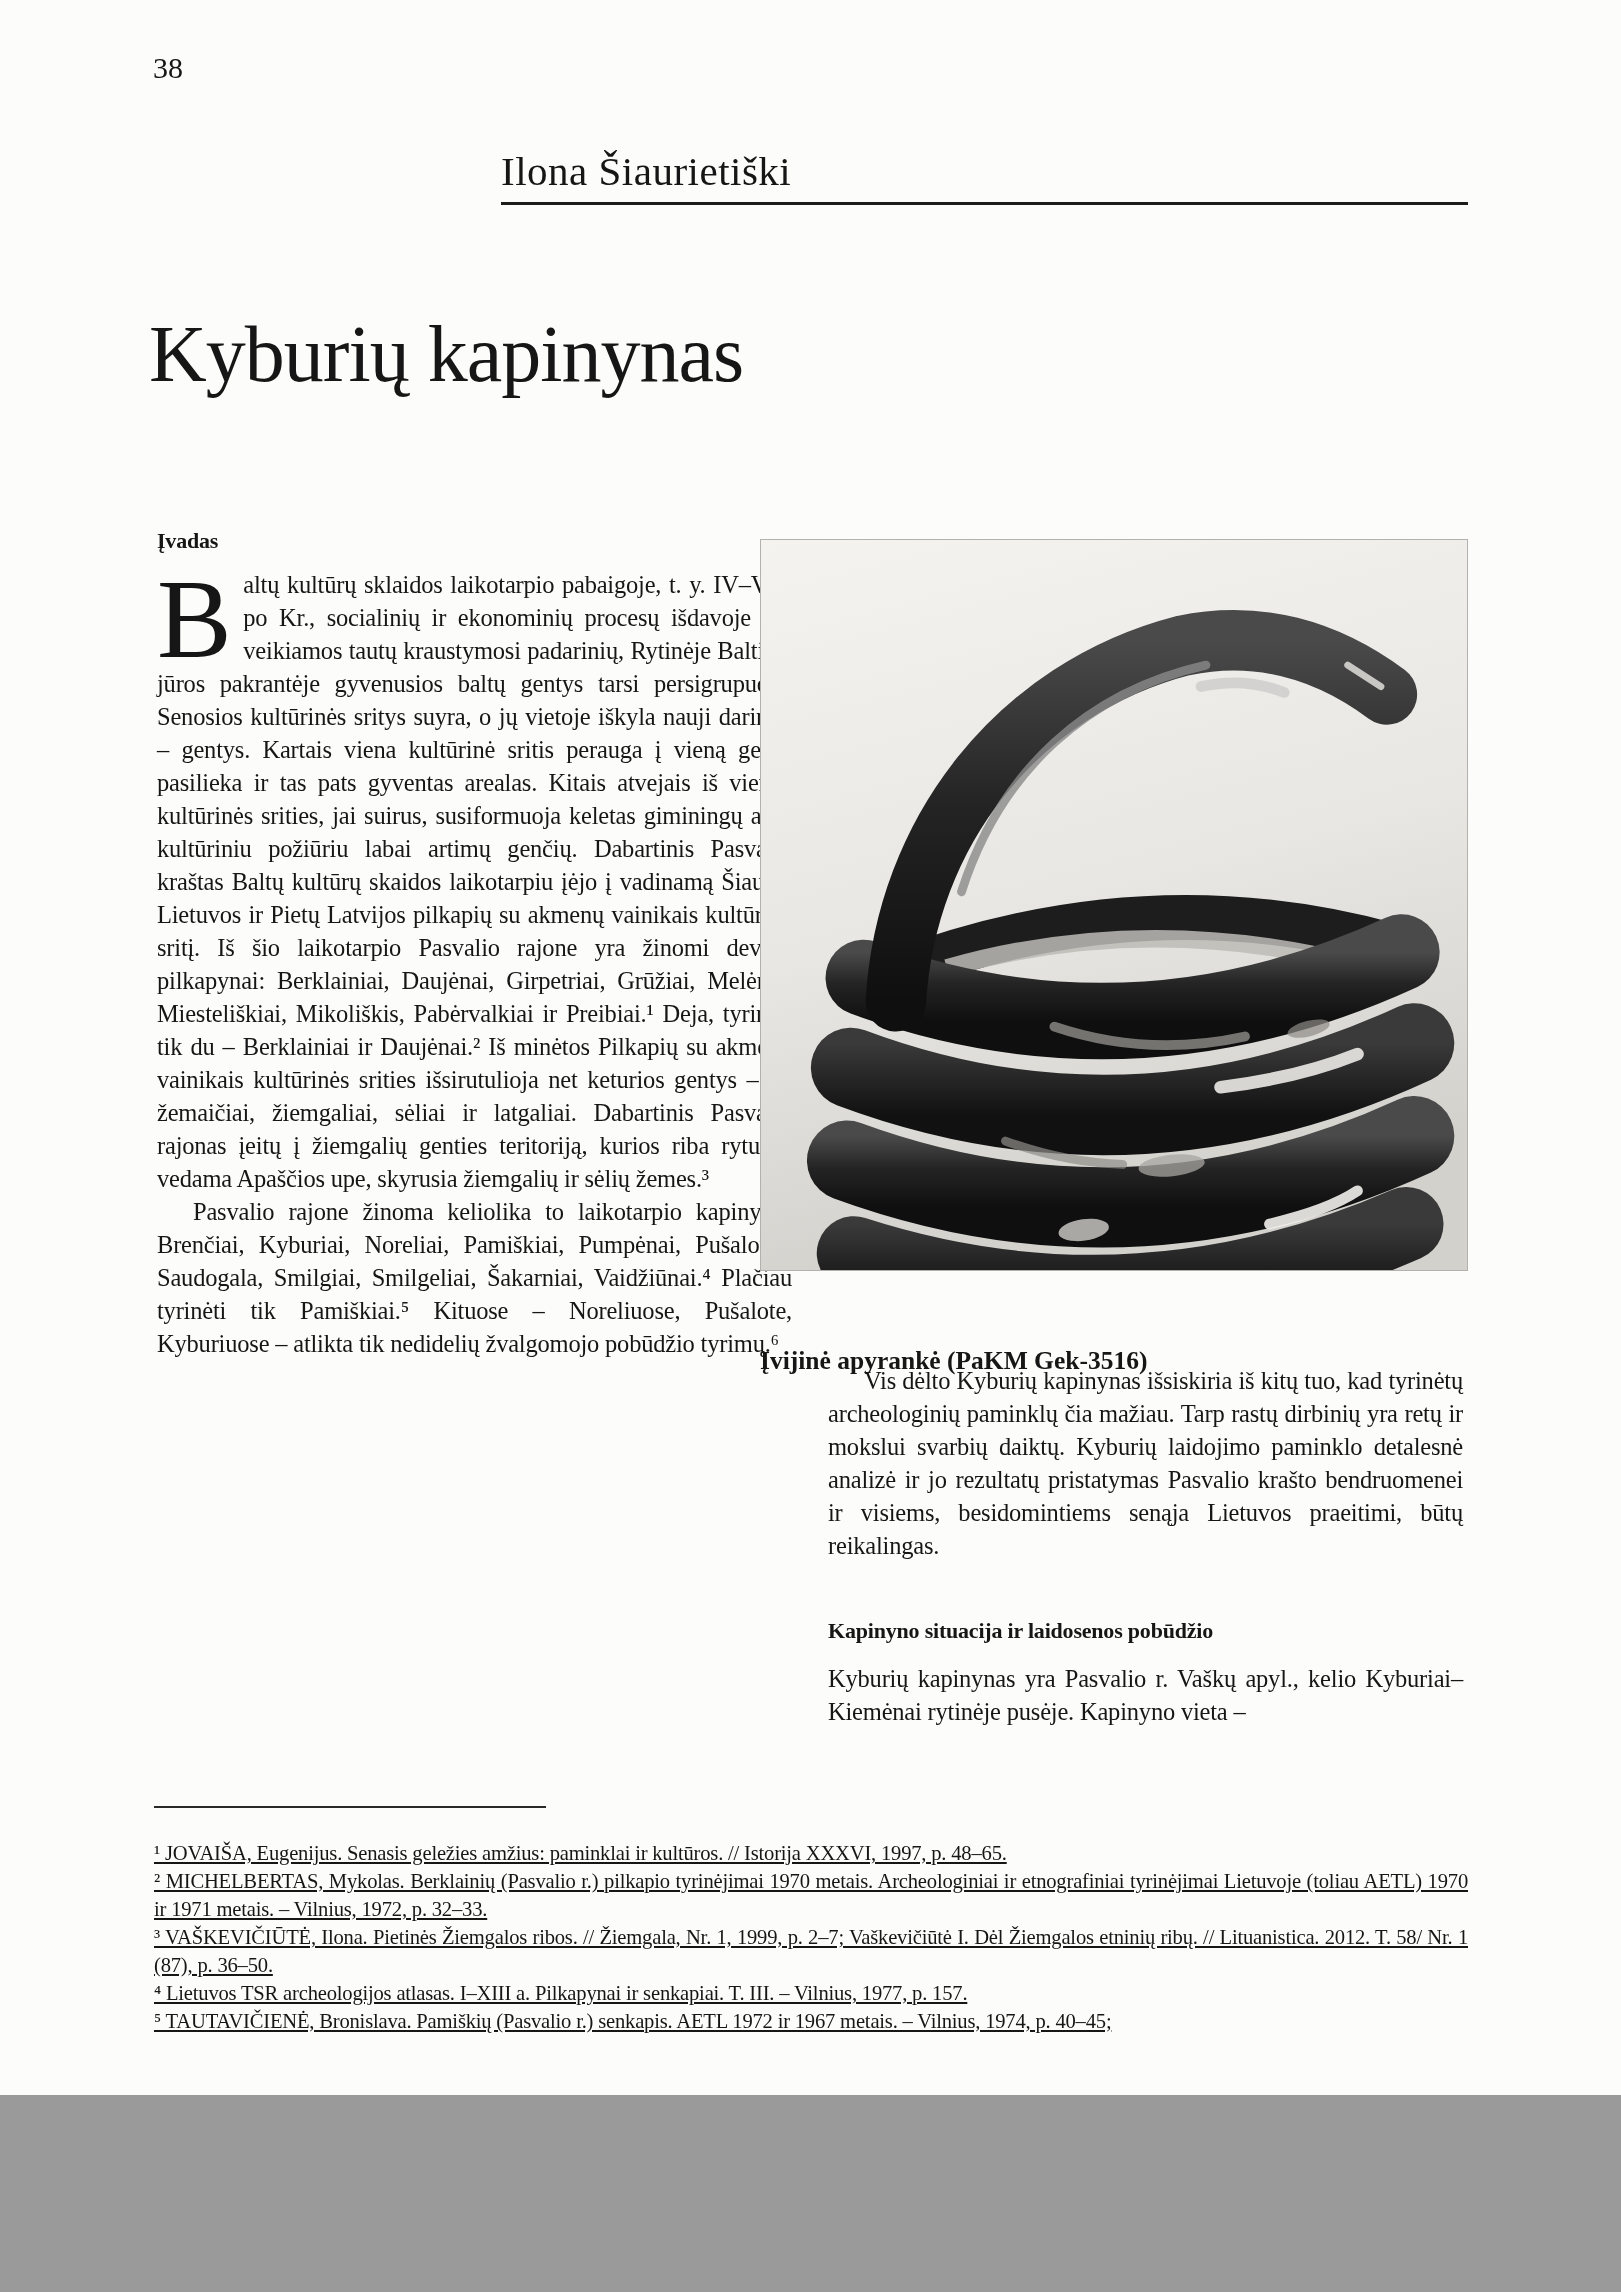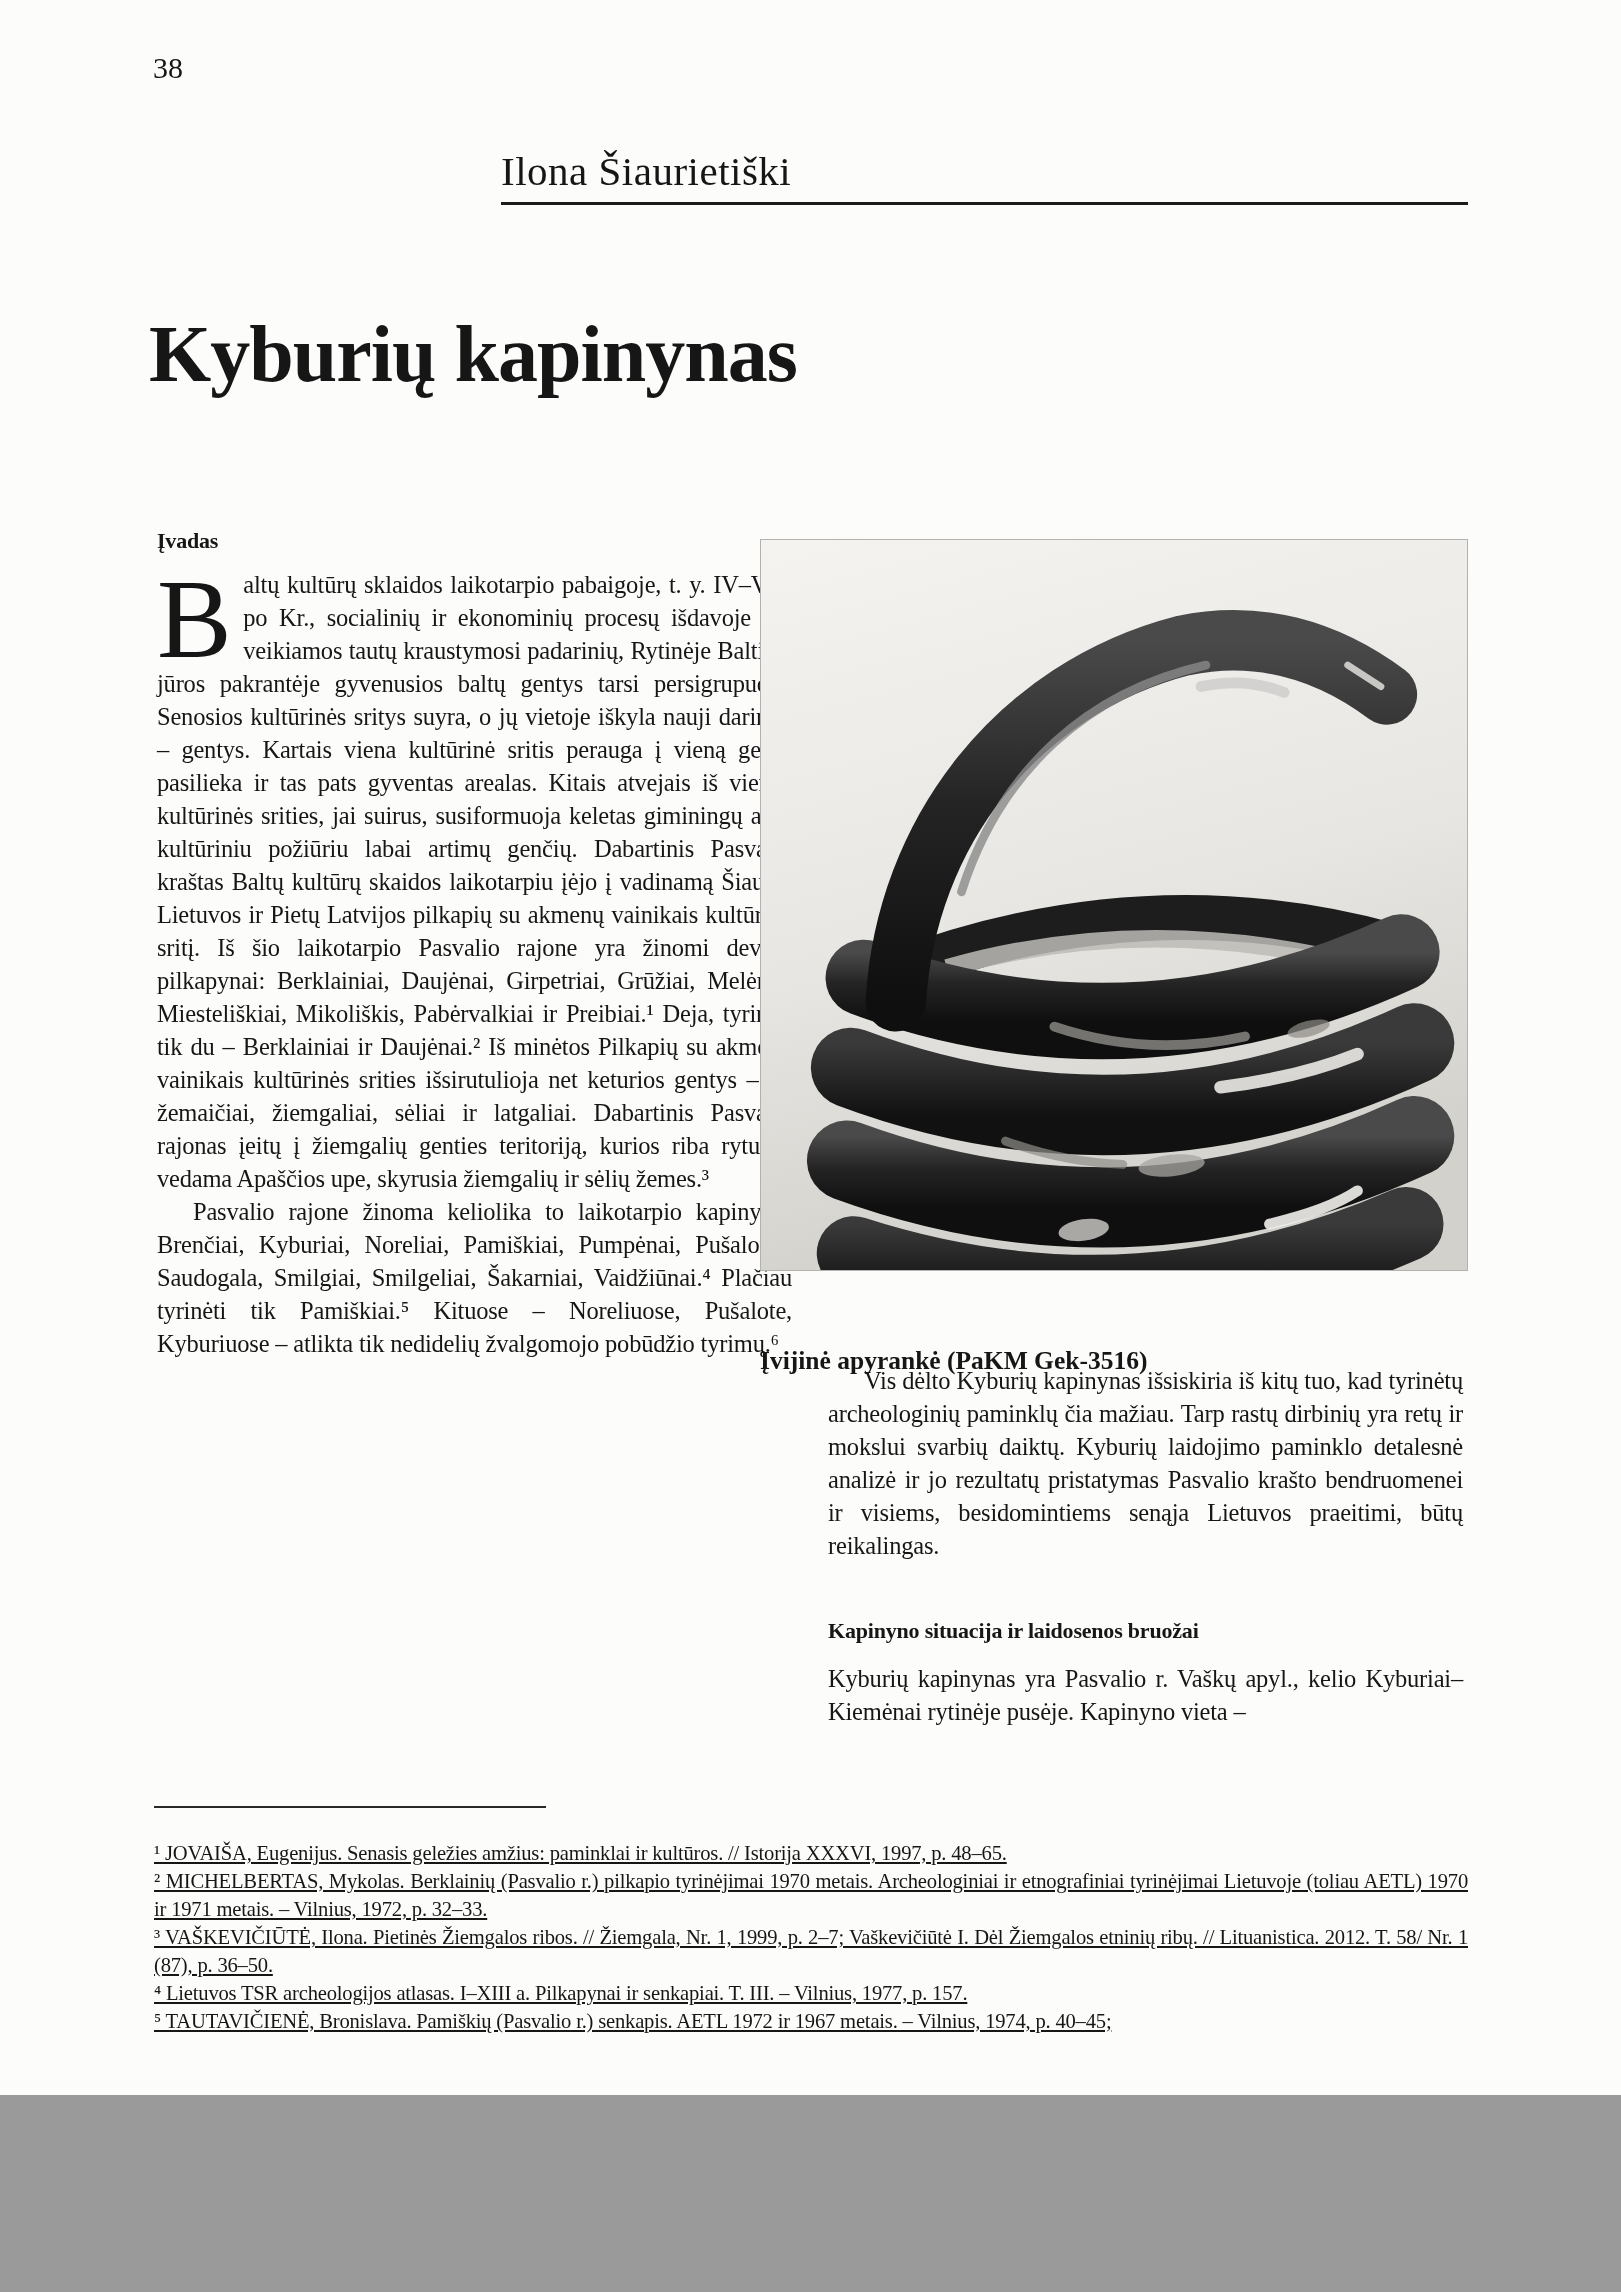--- a/index.html
+++ b/index.html
@@ -8,21 +8,21 @@
     width:1621px;height:2095px;
     background:#fcfcfb;
     font-family:"Liberation Serif","DejaVu Serif",serif;
     color:#161616;
     overflow:hidden;
   }
   .abs{position:absolute;}
   .page-number{left:153px;top:51px;font-size:30px;}
   .author{left:501px;top:147px;font-size:41px;letter-spacing:0.5px;}
   .author-rule{left:501px;top:202px;width:967px;height:2.9px;background:#1c1c1c;}
-  .title{left:149px;top:312px;font-size:80px;font-weight:bold;letter-spacing:-1px;line-height:1.05;}
+  .title{left:149px;top:312px;font-size:80px;font-weight:normal;letter-spacing:-1px;line-height:1.05;}
   .col{width:635px;font-size:24.5px;line-height:33px;text-align:justify;letter-spacing:-0.2px;}
   .col-left{left:157px;top:523px;}
   .col-right{left:828px;top:1364px;}
   .sec-heading{font-size:22px;font-weight:bold;line-height:35px;}
   .intro-heading{margin:0 0 9.8px 0;}
   .col p{margin:0;}
   .indent{text-indent:36px;}
   .dropcap{
     float:left;
     font-size:112px;line-height:86px;
@@ -104,21 +104,21 @@
       <ellipse cx="420" cy="640" rx="34" ry="11" fill="#a7a5a1" opacity="0.75" transform="rotate(-6 420 640)"></ellipse>
       <ellipse cx="330" cy="706" rx="26" ry="11" fill="#cfcecb" opacity="0.8" transform="rotate(-8 330 706)"></ellipse>
       <ellipse cx="560" cy="500" rx="22" ry="8" fill="#8e8c88" opacity="0.7" transform="rotate(-14 560 500)"></ellipse>
     </svg>
   </figure>
 
   <figcaption class="abs caption">Įvijinė apyrankė (PaKM Gek-3516)</figcaption>
 
   <div class="abs col col-right">
     <p class="indent">Vis dėlto Kyburių kapinynas išsiskiria iš kitų tuo, kad tyrinėtų archeologinių paminklų čia mažiau. Tarp rastų dirbinių yra retų ir mokslui svarbių daiktų. Kyburių laidojimo paminklo detalesnė analizė ir jo rezultatų pristatymas Pasvalio krašto bendruomenei ir visiems, besidomintiems senąja Lietuvos praeitimi, būtų reikalingas.</p>
-    <div class="sec-heading heading2">Kapinyno situacija ir laidosenos bruožai</div>
+    <div class="sec-heading heading2">Kapinyno situacija ir laidosenos pobūdžio</div>
     <p>Kyburių kapinynas yra Pasvalio r. Vaškų apyl., kelio Kyburiai–Kiemėnai rytinėje pusėje. Kapinyno vieta –</p>
   </div>
 
   <div class="abs fn-rule"></div>
   <div class="abs footnotes">
     <p>¹ JOVAIŠA, Eugenijus. Senasis geležies amžius: paminklai ir kultūros. // Istorija XXXVI, 1997, p. 48–65.</p>
     <p>² MICHELBERTAS, Mykolas. Berklainių (Pasvalio r.) pilkapio tyrinėjimai 1970 metais. Archeologiniai ir etnografiniai tyrinėjimai Lietuvoje (toliau AETL) 1970 ir 1971 metais. – Vilnius, 1972, p. 32–33.</p>
     <p>³ VAŠKEVIČIŪTĖ, Ilona. Pietinės Žiemgalos ribos. // Žiemgala, Nr. 1, 1999, p. 2–7; Vaškevičiūtė I. Dėl Žiemgalos etninių ribų. // Lituanistica. 2012. T. 58/ Nr. 1 (87), p. 36–50.</p>
     <p>⁴ Lietuvos TSR archeologijos atlasas. I–XIII a. Pilkapynai ir senkapiai. T. III. – Vilnius, 1977, p. 157.</p>
     <p>⁵ TAUTAVIČIENĖ, Bronislava. Pamiškių (Pasvalio r.) senkapis. AETL 1972 ir 1967 metais. – Vilnius, 1974, p. 40–45;</p>

